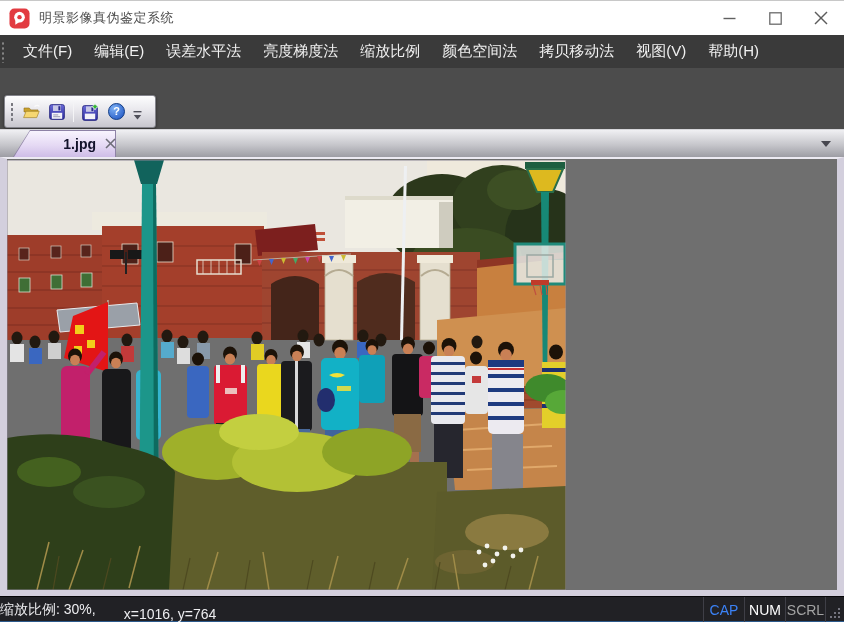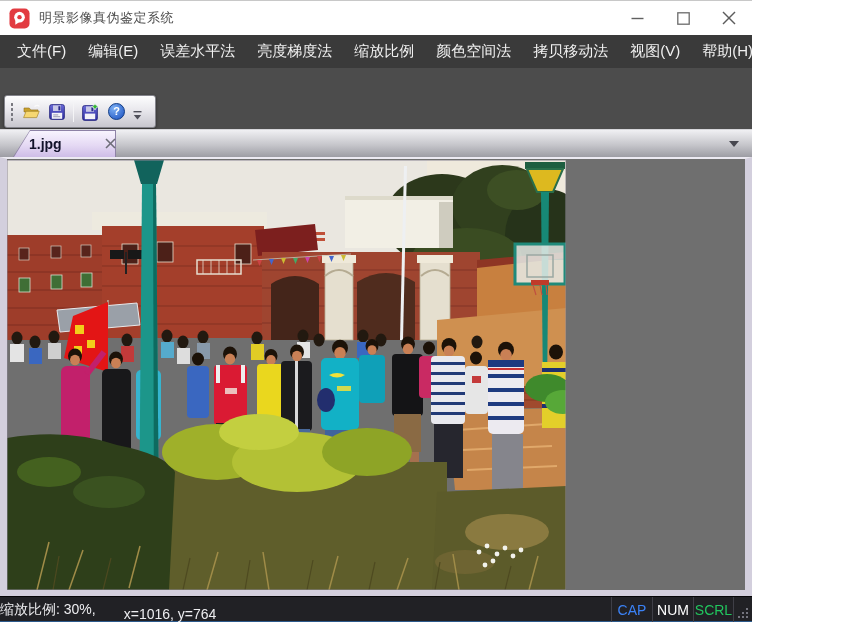--- a/index.html
+++ b/index.html
@@ -1,18 +1,18 @@
 <!DOCTYPE html>
 <html><head>
 <meta charset="utf-8">
 <style>
   * { box-sizing: border-box; margin: 0; padding: 0; }
   html,body { width:844px; height:622px; overflow:hidden; }
   body { font-family: "Liberation Sans", "DejaVu Sans", sans-serif; }
-  .window { width:752px; height:622px; display:flex; flex-direction:column; background:#4c4c4c; border-top:1px solid #c8c8c8; }
+  .window { width:844px; height:622px; display:flex; flex-direction:column; background:#4c4c4c; border-top:1px solid #c8c8c8; }
 
   
   .titlebar { height:34px; background:#ffffff; display:flex; align-items:center; padding-left:9px; flex:none; }
   .app-icon { width:21px; height:21px; flex:none; }
   .title-text { margin-left:9px; font-size:13px; color:#4c4c4c; letter-spacing:0.5px; }
   .title-spacer { flex:1; }
   .win-btn { width:46px; height:34px; display:flex; align-items:center; justify-content:center; cursor:default; }
 
   
   .menubar { height:33px; background:#3a3a3a; display:flex; align-items:center; color:#f1f1f1; font-size:15px; flex:none; padding-left:0; }
@@ -27,38 +27,38 @@
   .tb-grip { width:6px; height:20px; margin-right:3px; background-image:radial-gradient(circle, #76767e 1.1px, transparent 1.4px); background-size:6px 5px; background-position:center top; background-repeat:repeat-y; }
   .tb-btn { width:26px; height:26px; display:flex; align-items:center; justify-content:center; border-radius:2px; }
   .tb-sep { width:1px; height:20px; background:#9a9aa2; border-right:1px solid #f4f4f6; margin:0 3px; }
   .tb-overflow { width:12px; height:26px; display:flex; align-items:flex-end; justify-content:center; padding-bottom:4px; margin-left:2px; }
 
   
   .tabbar { height:28px; background:linear-gradient(#f0f0f3, #c6c6cb 55%, #9d9da4); border-top:1px solid #d6d6da; position:relative; display:flex; align-items:flex-end; padding-left:13px; flex:none; }
   .tab { position:relative; width:103px; height:27px; }
   .tab-bg-border { position:absolute; inset:0; background:#8e82a6; clip-path:polygon(17px 0, 100% 0, 100% 100%, 0 100%); }
   .tab-bg { position:absolute; left:1px; top:1px; right:1px; bottom:0; background:linear-gradient(#f8f4fe, #e5d9f4 55%, #cebde7); clip-path:polygon(16px 0, 100% 0, 100% 100%, 0 100%); }
-  .tab-content { position:absolute; inset:0; display:flex; align-items:center; justify-content:space-between; padding-left:16px; gap:9px; }
+  .tab-content { position:absolute; inset:0; display:flex; align-items:center; justify-content:flex-end; padding-left:16px; gap:9px; }
   .tab-label { font-size:14px; font-weight:bold; color:#12122a; }
   .tab-close { display:flex; align-items:center; }
   .tab-dropdown { position:absolute; right:13px; top:11px; width:0; height:0; border-left:5px solid transparent; border-right:5px solid transparent; border-top:6px solid #47474f; }
 
   
   .canvas { height:439px; flex:none; background:#6f6f6f; border-top:2px solid #eceaf2; border-left:7px solid #d3cfdd; border-right:7px solid #d3cfdd; border-bottom:6px solid #d3cfdd; position:relative; overflow:hidden; }
   .photo { position:absolute; left:0; top:1px; width:559px; height:430px; display:block; }
 
   
   .statusbar { height:27px; background:#212125; color:#ededf0; display:flex; align-items:center; font-size:14px; flex:none; border-top:1px solid #060608; box-shadow:inset 0 -2px 0 0 #2c5a8c; }
   .status-coords { margin-left:28px;margin-top:8px; }
   .status-right { margin-left:auto; display:flex; align-items:stretch; height:100%; }
   .status-ind { width:41px; display:flex; align-items:center; justify-content:center; border-left:1px solid #3f3f47; }
   .status-ind.last { border-right:1px solid #3f3f47; }
   .ind-dim { color:#3b82f6; }
   .ind-on  { color:#ffffff; }
-  .ind-off { color:#22c55e;text-align:right; }
+  .ind-off { color:#a3a3a3;text-align:right; }
   .resize-grip { width:18px; display:flex; align-items:flex-end; justify-content:flex-end; padding:0 3px 3px 0; }
 </style>
 </head>
 <body>
 
 <div class="window">
 
   <div class="titlebar">
     <svg class="app-icon" viewBox="0 0 22 22">
       <rect x="0.5" y="0.5" width="21" height="21" rx="5" fill="#e23b41"></rect>

